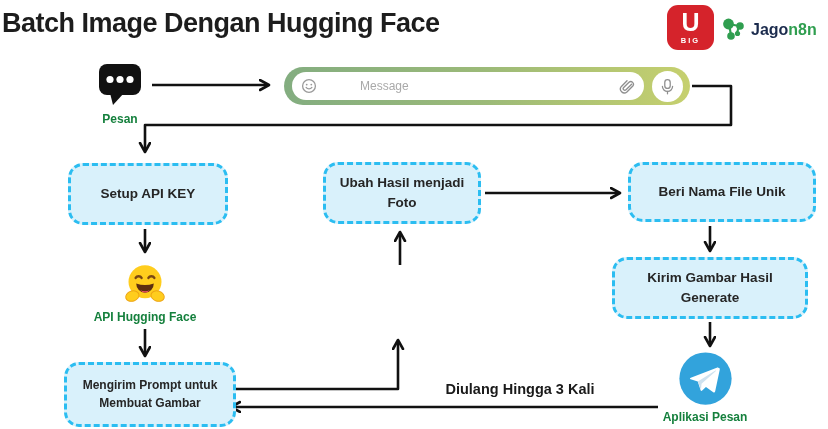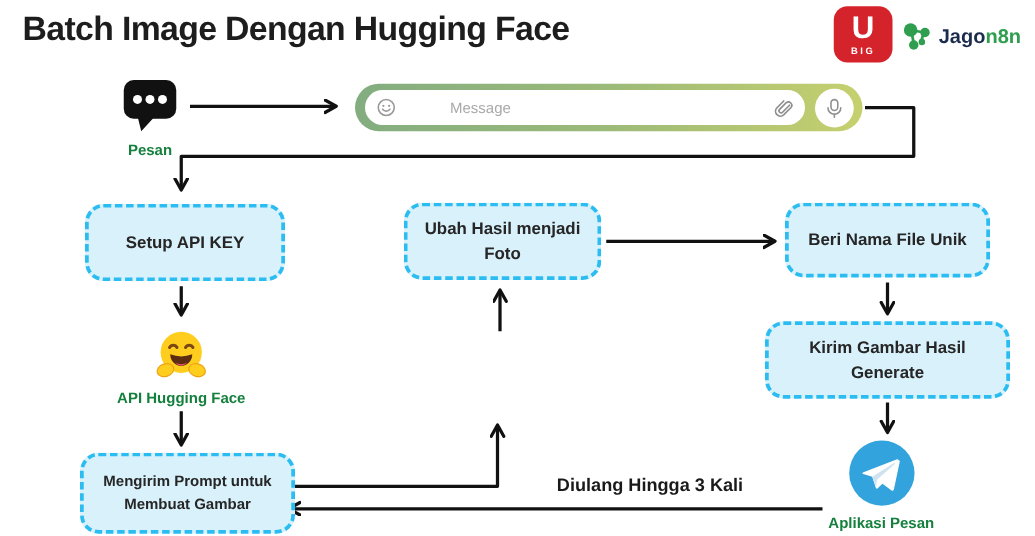--- a/index.html
+++ b/index.html
@@ -1,19 +1,19 @@
 <!DOCTYPE html>
 <html><head>
 <meta charset="utf-8">
 <style>
   * { box-sizing: border-box; margin: 0; padding: 0; }
   body { background:#fff; font-family:"Liberation Sans", sans-serif; }
   .canvas { position:relative; width:828px; height:429px; background:#ffffff; overflow:hidden; }
 
-  .title { position:absolute; left:18px; top:8px; font-size:27px; font-weight:800; color:#1d1d1d; letter-spacing:-0.5px; }
+  .title { position:absolute; left:2px; top:8px; font-size:27px; font-weight:800; color:#1d1d1d; letter-spacing:-0.5px; }
 
   
   .ubig { position:absolute; left:667px; top:5px; width:47px; height:45px; border-radius:11px;
           background:#d5232b; color:#fff; display:flex; flex-direction:column; align-items:center; justify-content:center; }
   .ubig .u  { font-size:25px; font-weight:800; line-height:1; margin-top:-1px; }
   .ubig .b  { font-size:7.5px; font-weight:700; letter-spacing:2px; margin-top:1px; }
   .jago { position:absolute; left:720px; top:16px; display:flex; align-items:center; gap:4px; }
   .jago .txt { font-size:16px; font-weight:800; color:#1b2b4d; }
   .jago .txt .grn { color:#2f9e4f; }
 
@@ -30,21 +30,21 @@
   .pill input::placeholder { color:#a9a9a9; }
   .mic { position:absolute; right:7px; top:3.5px; width:31px; height:31px; border-radius:50%; background:#fff;
          display:flex; align-items:center; justify-content:center; }
 
   
   .node { position:absolute; background:#d9f1fb; border:3px dashed #2bbdf1; border-radius:15px;
           display:flex; align-items:center; justify-content:center; text-align:center;
           font-size:13.5px; font-weight:600; color:#262626; line-height:1.45; padding:4px 10px; }
   .n-setup    { left:68px;  top:163px; width:160px; height:62px; }
   .n-ubah     { left:323px; top:162px; width:158px; height:62px; }
-  .n-beri     { left:628px; top:162px; width:164px; height:60px; }
+  .n-beri     { left:628px; top:162px; width:188px; height:60px; }
   .n-kirim    { left:612px; top:257px; width:196px; height:62px; }
   .n-menyimpan{ left:317px; top:269px; width:152px; height:64px; }
   .n-mengirim { left:64px;  top:362px; width:172px; height:65px; font-size:12px; }
 
   .hf-wrap { position:absolute; left:85px; top:262px; width:120px; text-align:center; }
   .tg-wrap { position:absolute; left:653px; top:351px; width:104px; text-align:center; }
 
   .loop-label { position:absolute; left:400px; top:381px; width:240px; text-align:center;
                 font-size:14.5px; font-weight:600; color:#1a1a1a; }
 

